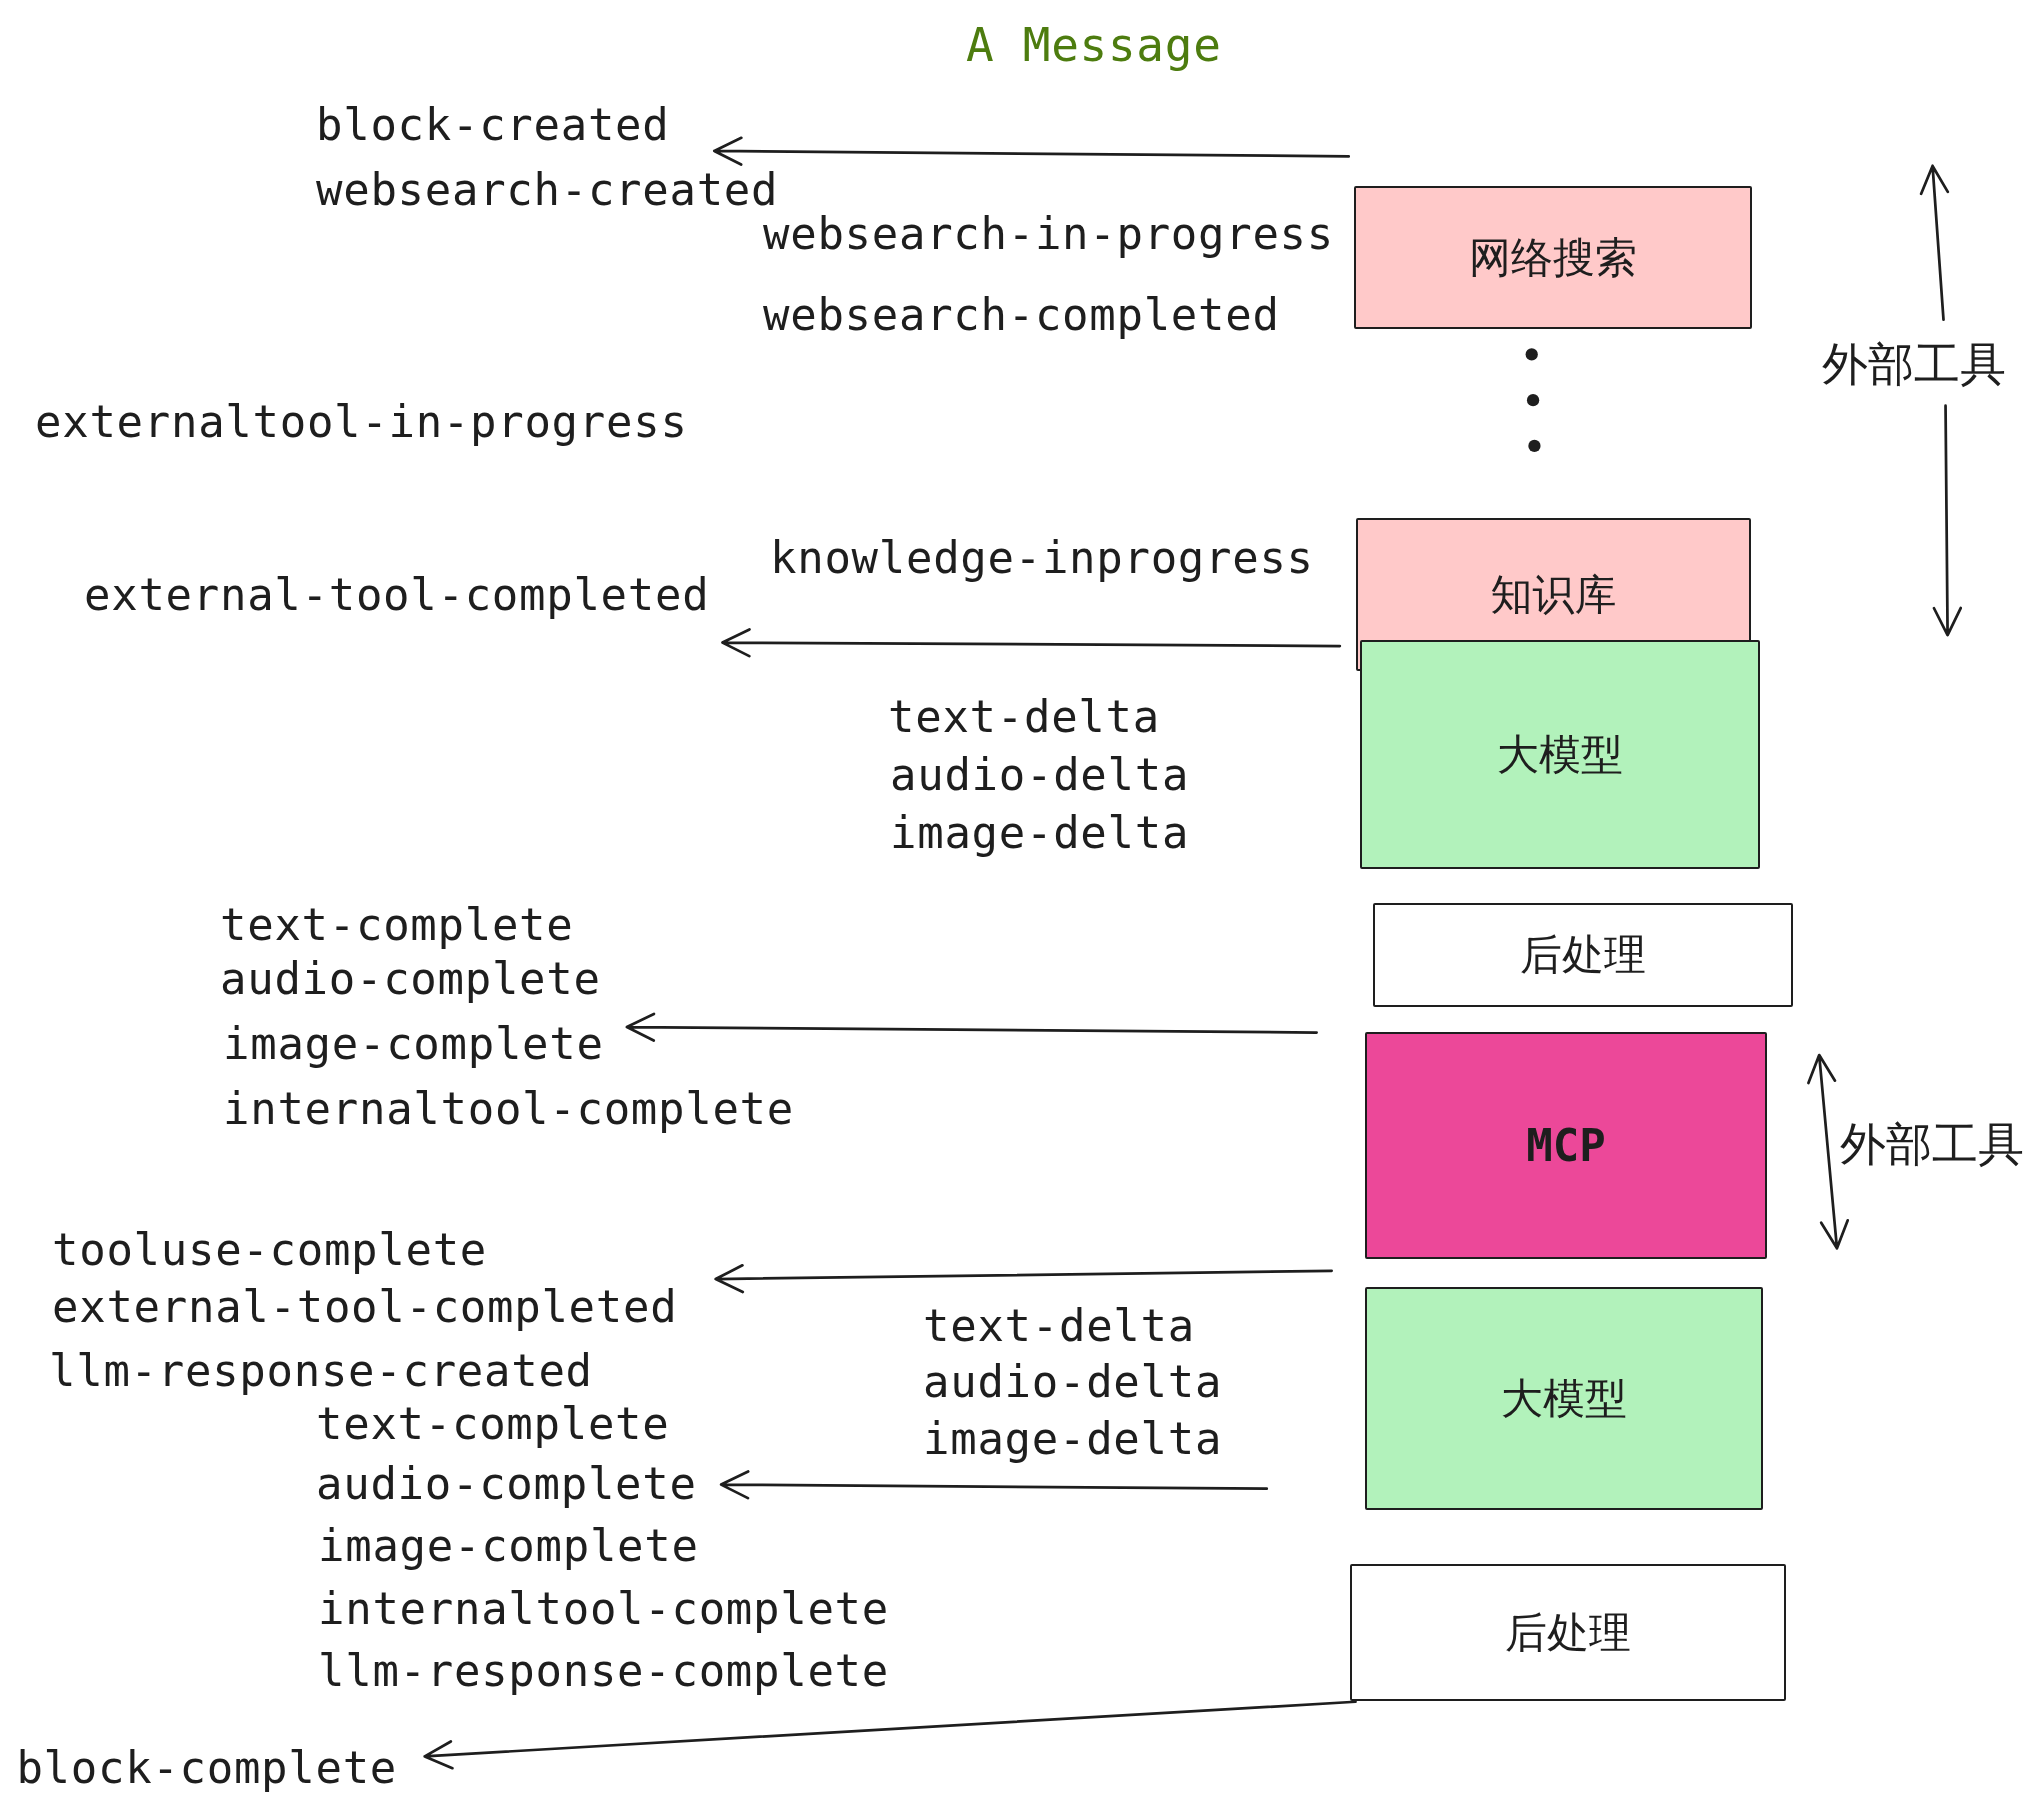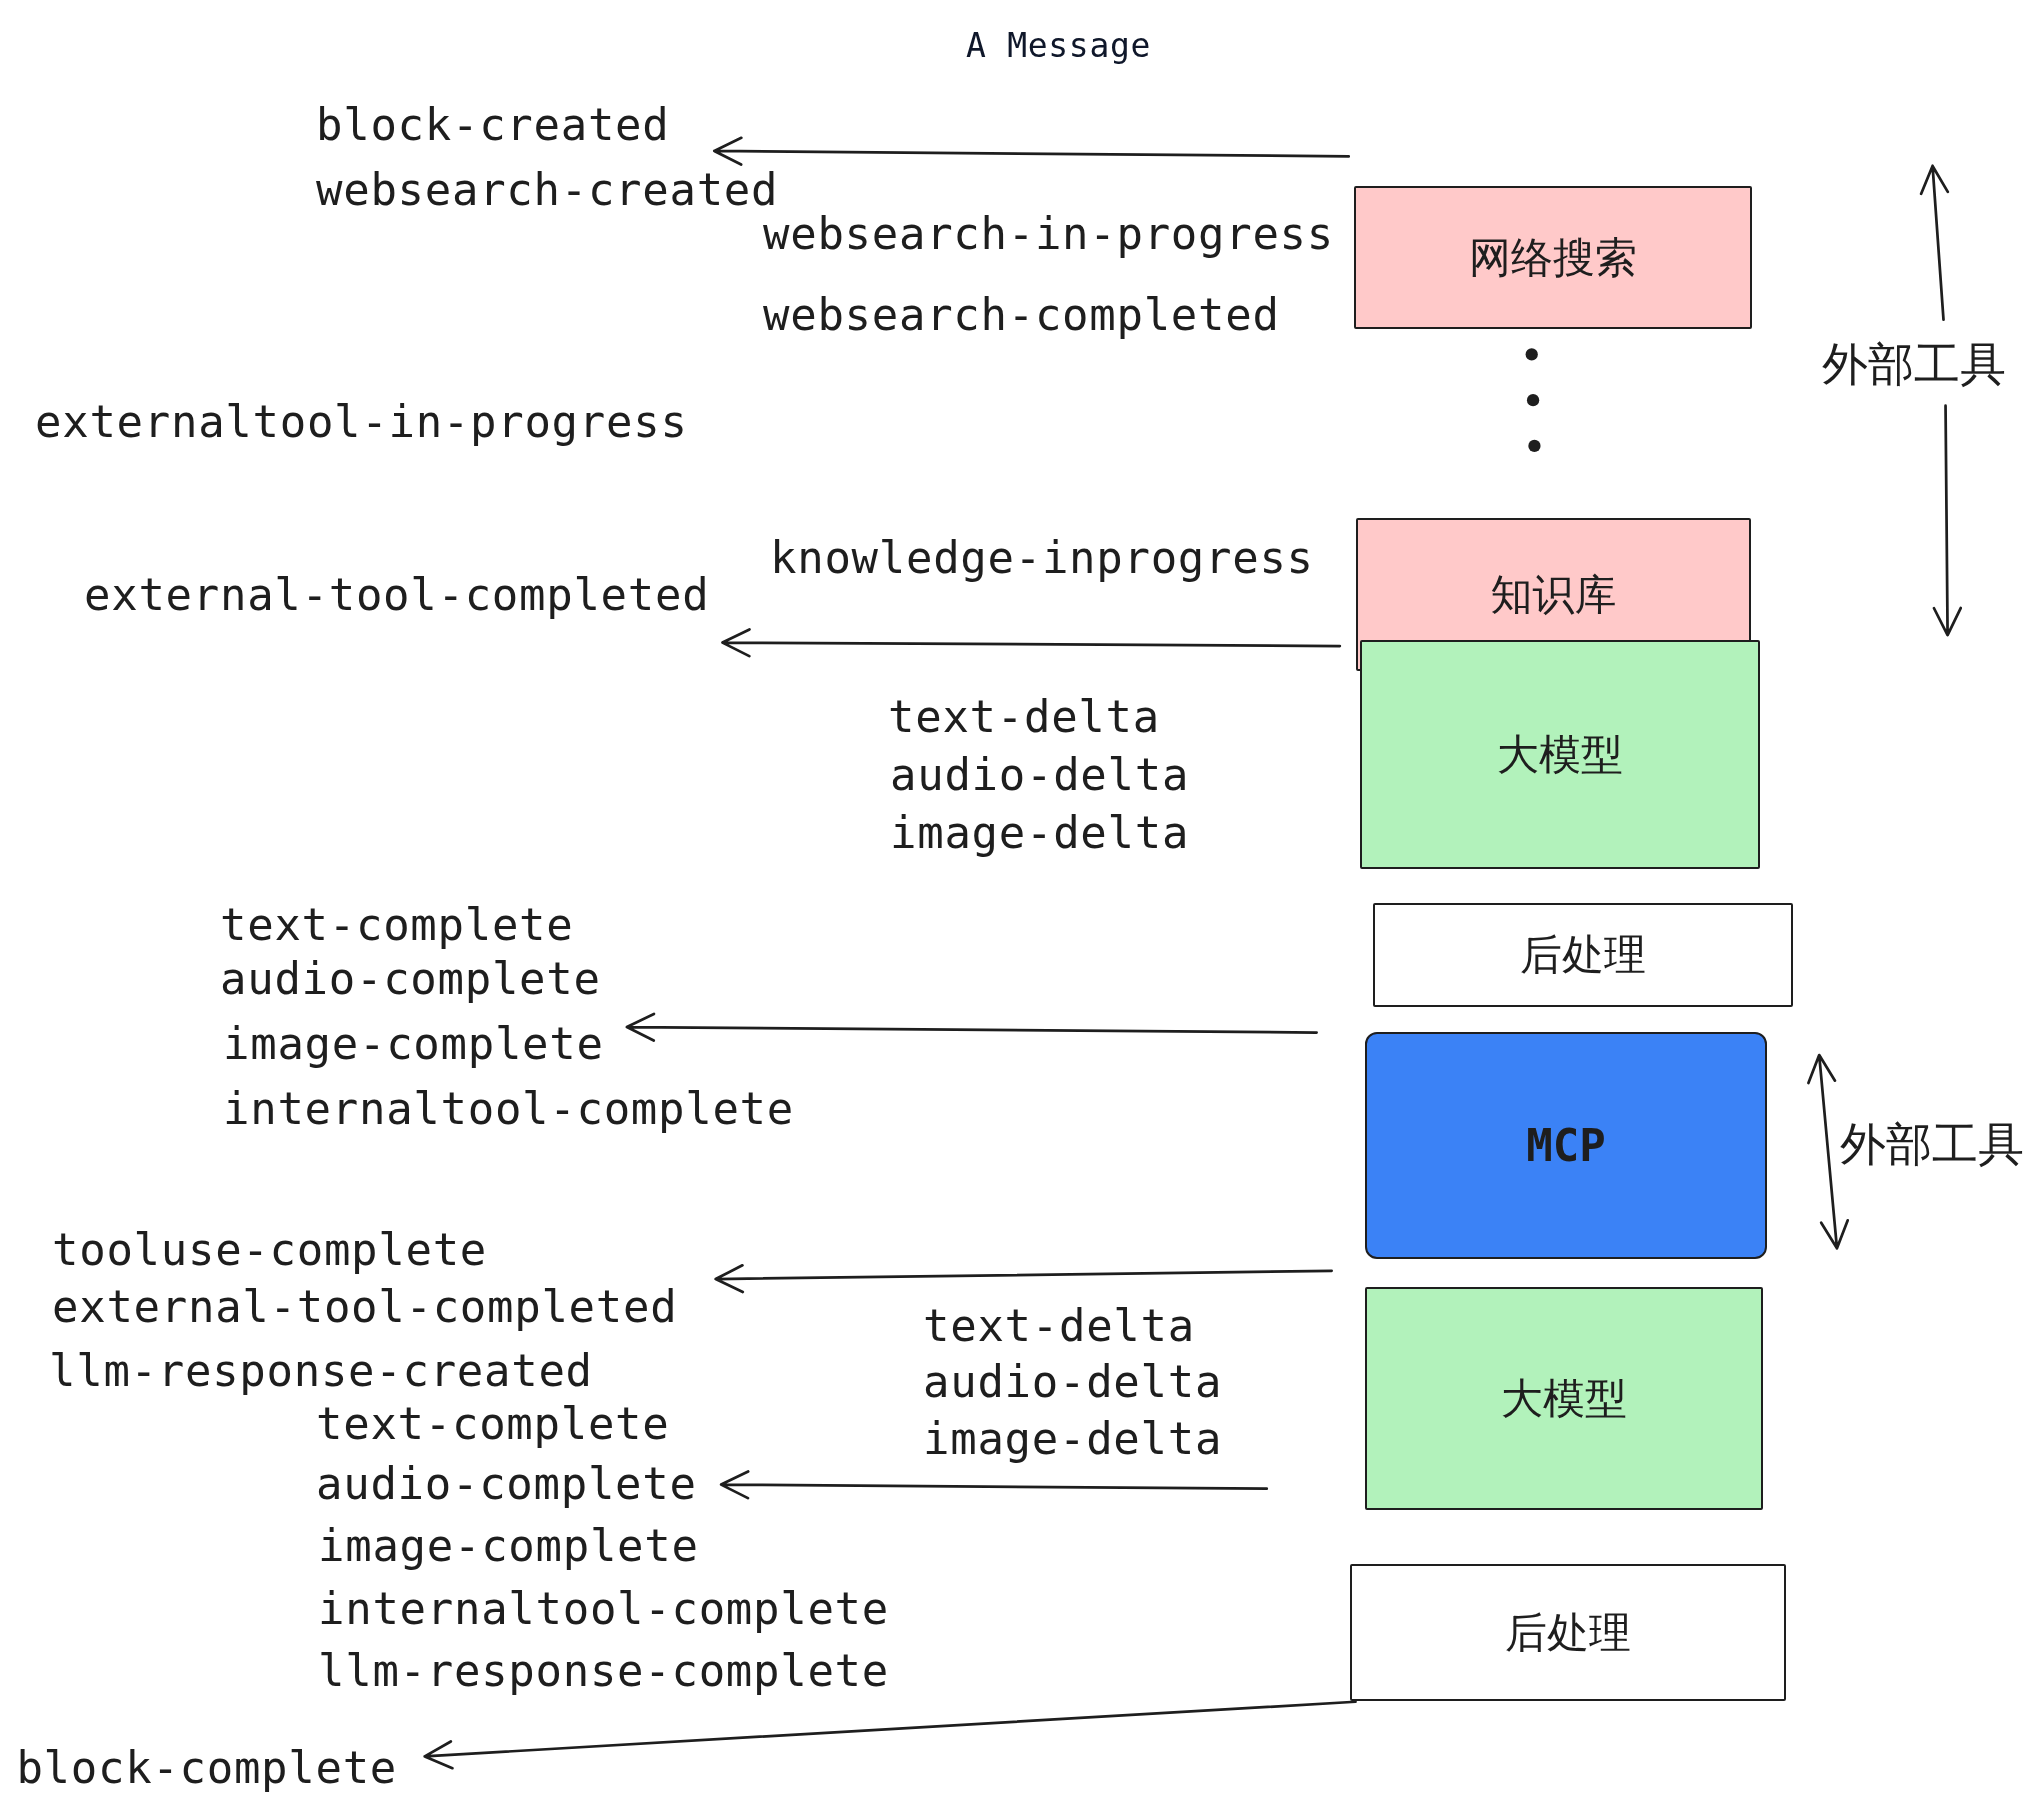--- a/index.html
+++ b/index.html
@@ -6,32 +6,32 @@
   #stage{
     position:relative;width:2035px;height:1796px;background:#ffffff;
     font-family:"DejaVu Sans Mono", monospace;color:#1e1e1e;overflow:hidden;
   }
   #arrow-layer{position:absolute;left:0;top:0;z-index:1;}
   .evt{
     position:absolute;z-index:2;font-size:44px;line-height:48px;
     letter-spacing:0.7px;white-space:nowrap;color:#1e1e1e;
   }
   .title{
-    position:absolute;z-index:2;font-size:33px;line-height:49px;
-    letter-spacing:0.7px;white-space:nowrap;color:#0f172a;
+    position:absolute;z-index:2;font-size:46px;line-height:49px;
+    letter-spacing:0.7px;white-space:nowrap;color:#4d7c0f;
   }
   .box{
     position:absolute;z-index:2;border:2.7px solid #1e1e1e;border-radius:2px;
     display:flex;align-items:center;justify-content:center;
     font-family:"Liberation Sans", sans-serif;font-size:42px;color:#1e1e1e;
     box-sizing:border-box;white-space:nowrap;
   }
   .box-pink{background:#ffc9c9;margin-top:13px;}
   .box-green{background:#b2f2bb;}
-  .box-yellow{background:#3b82f6;border-radius:12px;}
+  .box-yellow{background:#ec4899;}
   .box-white{background:#ffffff;}
   .box-mcp{font-family:"DejaVu Sans Mono", monospace;font-weight:bold;font-size:44px;}
   .side-label{
     position:absolute;z-index:2;font-family:"Liberation Sans", sans-serif;
     font-size:46px;line-height:51px;color:#1e1e1e;white-space:nowrap;
   }
 </style>
 </head>
 <body>
 

